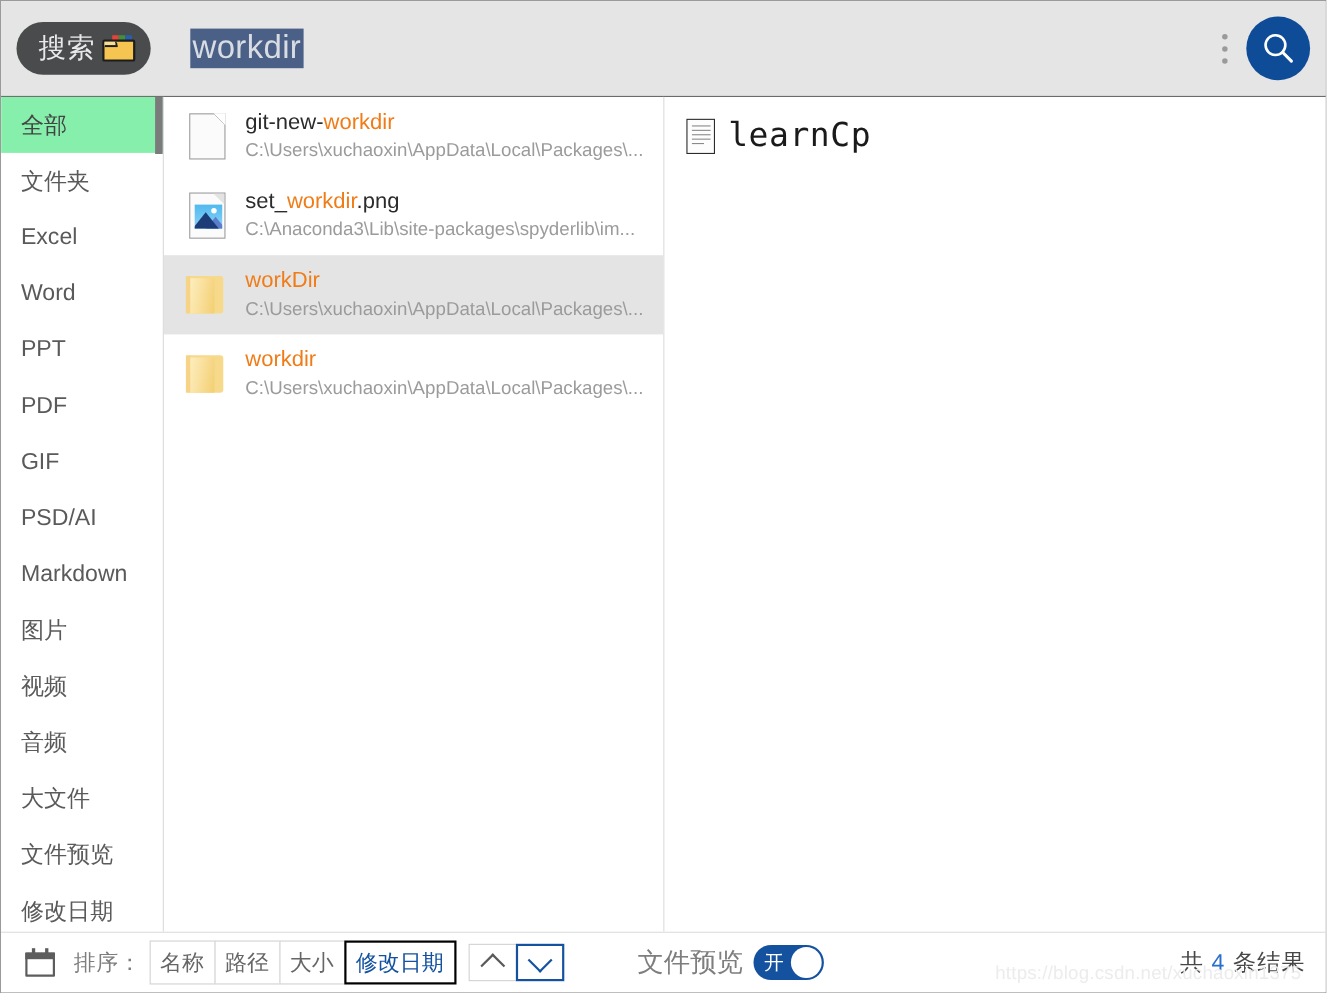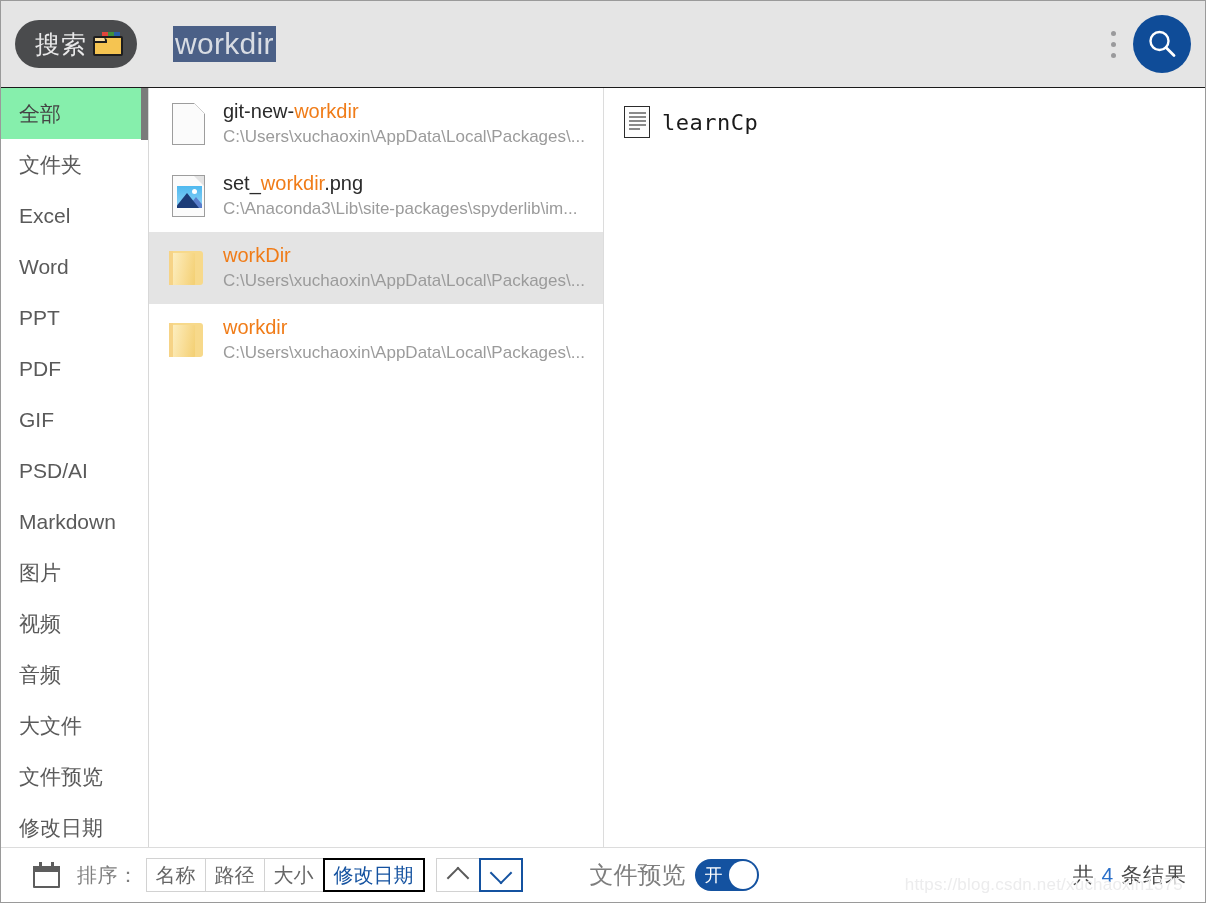--- a/index.html
+++ b/index.html
@@ -306,35 +306,35 @@
     background: #8a8a8a;
     display: block;
   }
   .ico-textdoc i:nth-child(1) { top: 5px; }
   .ico-textdoc i:nth-child(2) { top: 9px; }
   .ico-textdoc i:nth-child(3) { top: 13px; }
   .ico-textdoc i:nth-child(4) { top: 17px; }
   .ico-textdoc i:nth-child(5) { top: 21px; width: 11px; }
   .preview-name {
     font-family: "DejaVu Sans Mono", "Liberation Mono", monospace;
-    font-size: 22px;
+    font-size: 30px;
     color: #1a1a1a;
     letter-spacing: 0.5px;
   }
 
   
   .footer {
     position: relative;
     height: 55px;
     flex: 0 0 55px;
     border-top: 1px solid #dcdcdc;
     display: flex;
     align-items: center;
     background: #fff;
-    padding-left: 32px;
+    padding-left: 22px;
   }
   .cal-icon {
     width: 27px; height: 26px;
     position: relative;
     flex: 0 0 27px;
   }
   .cal-icon .frame {
     position: absolute; left: 0; top: 4px;
     width: 27px; height: 22px;
     border: 2.5px solid #5d5d5d;
@@ -358,21 +358,21 @@
     margin-left: 17px;
     font-size: 20px;
     color: #7e7e7e;
     letter-spacing: 0.5px;
   }
   .seg-group {
     margin-left: 8px;
     display: flex;
   }
   .seg {
-    height: 34px;
+    height: 40px;
     min-width: 56px;
     padding: 0 9px;
     border: 1px solid #d2d2d2;
     margin-left: -1px;
     display: flex; align-items: center; justify-content: center;
     font-size: 20px;
     color: #666;
     background: #fff;
     cursor: pointer;
     white-space: nowrap;

